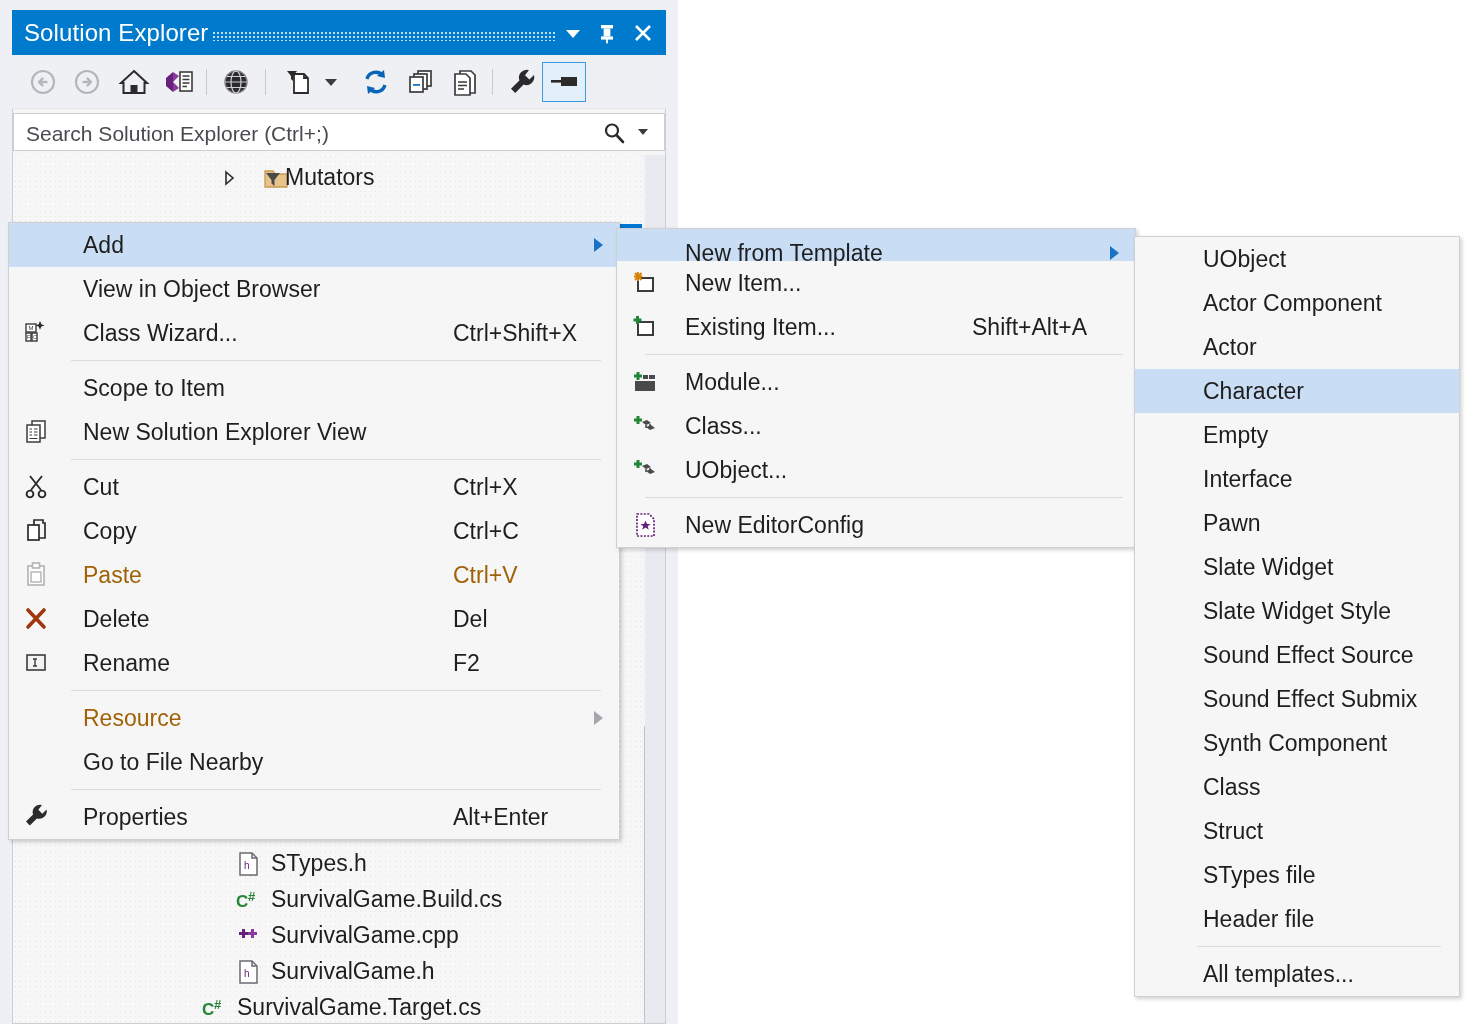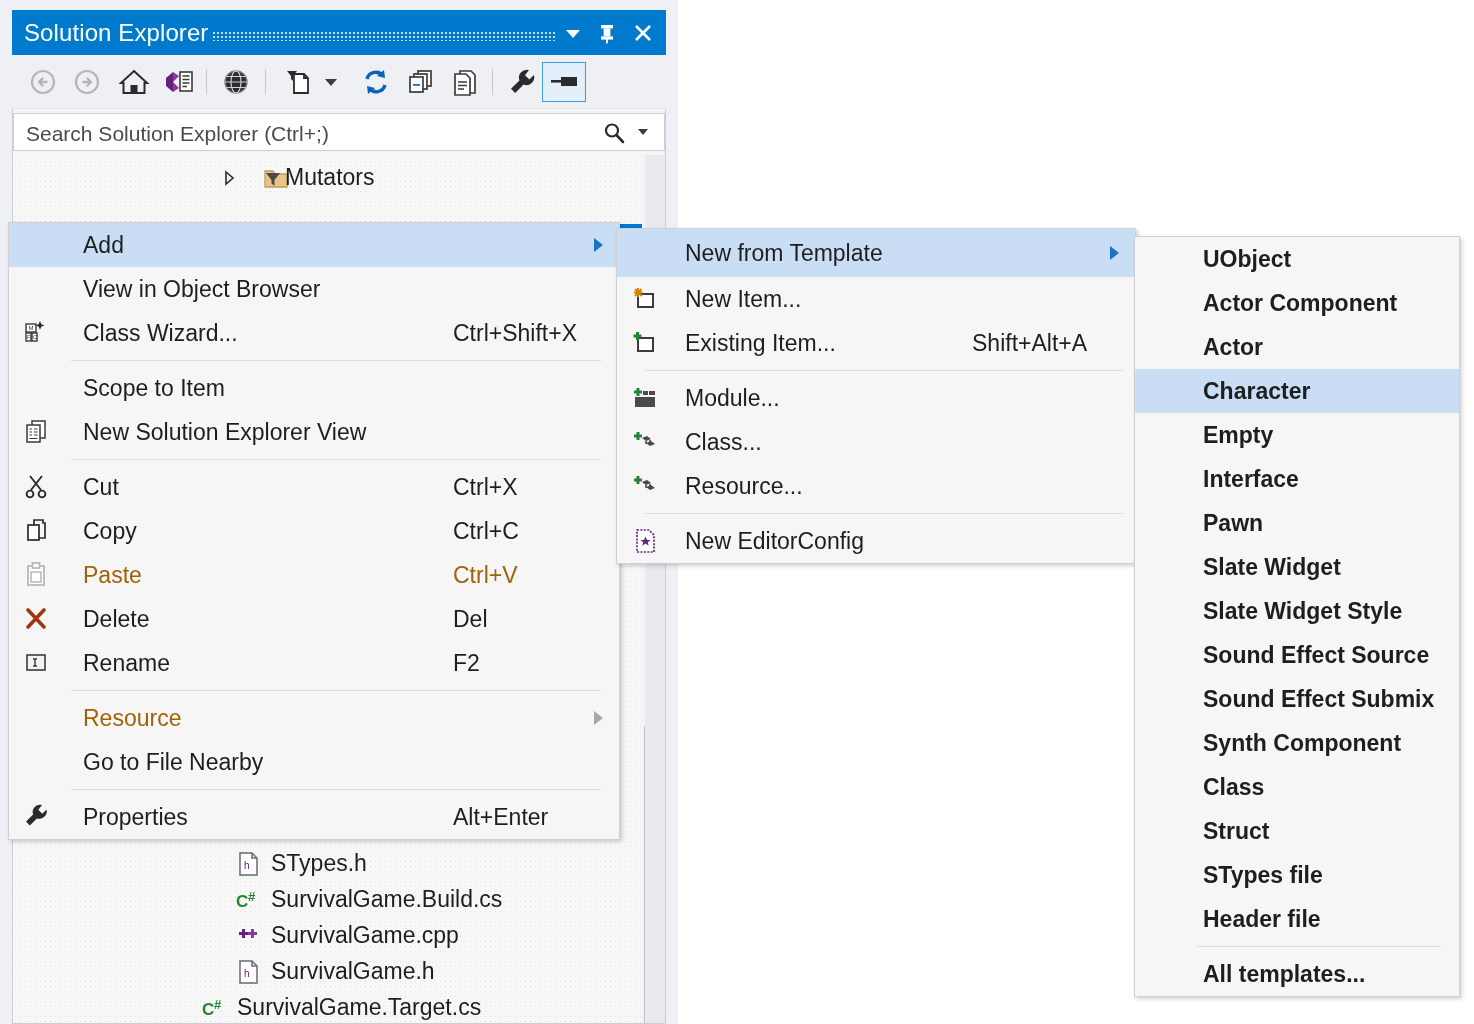--- a/index.html
+++ b/index.html
@@ -106,21 +106,21 @@
   #menu-ctx .marrow{right:16px;}
 
   
   #menu-add{left:616px;top:228px;width:520px;}
   #menu-add .mlabel{left:68px;}
   #menu-add .mshort{left:355px;}
   #menu-add .marrow{right:16px;}
   #menu-add .msep{margin-left:28px;margin-right:12px;}
 
   
-  #menu-tpl{left:1134px;top:236px;width:326px;font-weight:bold;}
+  #menu-tpl{left:1134px;top:236px;width:326px;}
   #menu-tpl .mi{height:44px;}
   #menu-tpl .mlabel{left:68px;}
   #menu-tpl .msep{margin:5px 18px 5px 62px;}
 </style>
 </head>
 <body>
 
 <div id="editor-area"></div>
 
 <div id="solution-explorer">
@@ -444,21 +444,21 @@
     <svg class="micon" viewBox="0 0 30 28">
       <path d="M19 2 a7.4 7.4 0 0 0 -8.9 9.6 L3 18.6 L6.8 22.4 L13.9 15.4 A7.4 7.4 0 0 0 23.5 6.6 L19.3 10.8 L15.3 6.8 Z" fill="#2b2b2b"></path>
     </svg>
     <span class="mlabel">Properties</span>
     <span class="mshort">Alt+Enter</span>
   </div>
 </div>
 
 <div class="menu" id="menu-add">
 
-  <div class="mi hl" style="height:48px">
+  <div class="mi hl" style="height:32px">
     <span class="mlabel" style="top:11px">New from Template</span>
     <span class="marrow" style="top:17px"></span>
   </div>
 
   <div class="mi">
     <svg class="micon" viewBox="0 0 30 28">
       <rect x="7" y="9" width="15" height="13" fill="#ffffff" stroke="#3b3b3b" stroke-width="2"></rect>
       <path d="M7 3 V12 M3 7.5 H11.5 M4 4 L10.5 11 M10.5 4 L4 11" stroke="#d9820a" stroke-width="1.9"></path>
     </svg>
     <span class="mlabel">New Item...</span>
@@ -496,21 +496,21 @@
     <span class="mlabel">Class...</span>
   </div>
 
   <div class="mi">
     <svg class="micon" viewBox="0 0 30 28">
       <path d="M11 10 L16 8 L20 11 L15 13 Z" fill="#4a4a4a"></path>
       <path d="M15 15 L20 13 L24 16 L19 18 Z" fill="#4a4a4a"></path>
       <path d="M15 13 L15 16 M19 12 L19 15" stroke="#4a4a4a" stroke-width="1.6"></path>
       <path d="M7 4 V12 M3 8 H11" stroke="#238636" stroke-width="3"></path>
     </svg>
-    <span class="mlabel">Resource...</span>
+    <span class="mlabel">UObject...</span>
   </div>
 
   <div class="msep"></div>
 
   <div class="mi">
     <svg class="micon" viewBox="0 0 30 28">
       <path d="M6 3 H18 L23 8 V25 H6 Z" fill="#ffffff" stroke="#68217a" stroke-width="1.7" stroke-dasharray="2 1.4"></path>
       <path d="M14.5 9.5 L16 13 L19.6 13 L16.7 15.2 L17.8 18.7 L14.5 16.6 L11.2 18.7 L12.3 15.2 L9.4 13 L13 13 Z" fill="#68217a"></path>
     </svg>
     <span class="mlabel">New EditorConfig</span>

